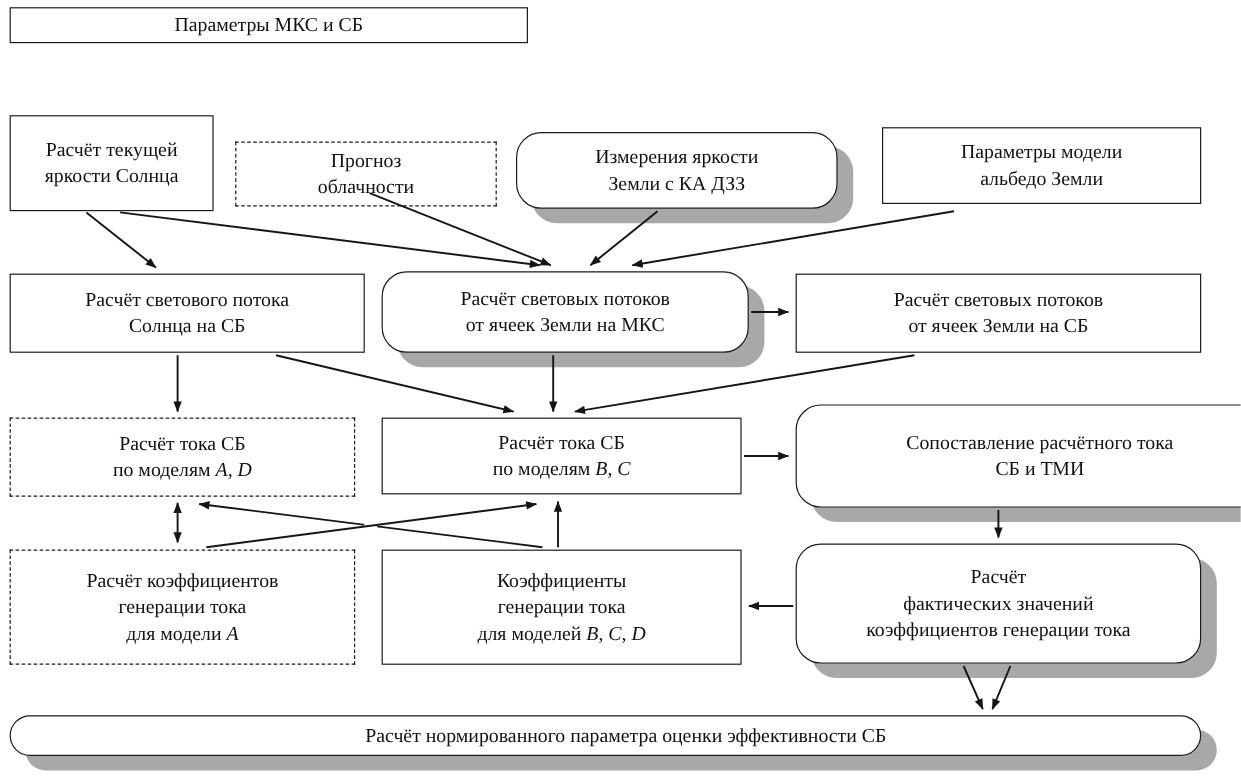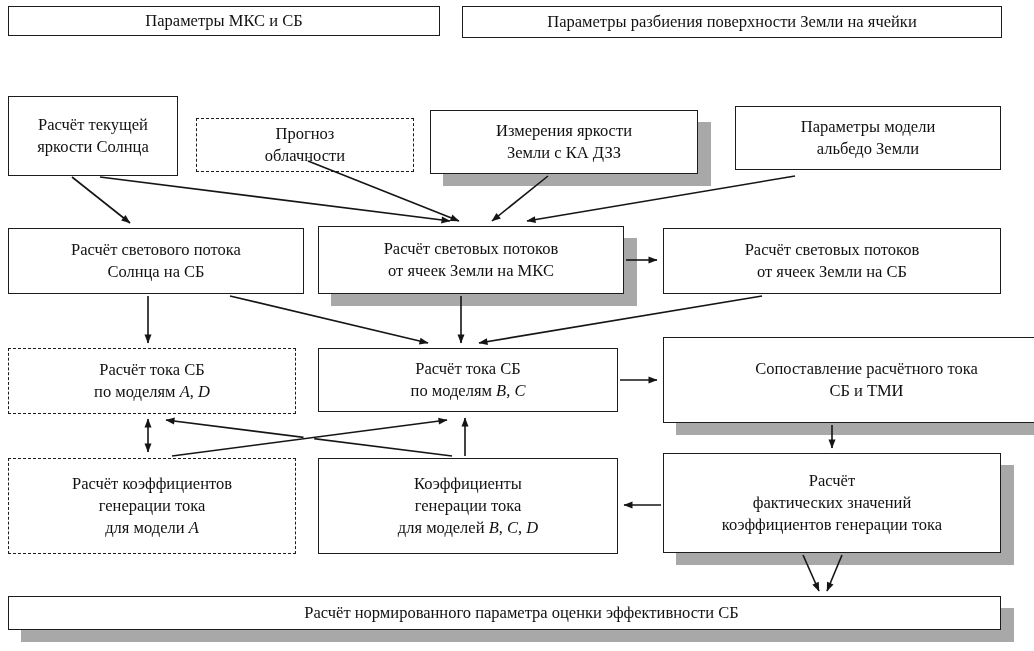--- a/index.html
+++ b/index.html
@@ -11,34 +11,31 @@
   }
   .box{
     position:absolute;box-sizing:border-box;
     background:var(--box-bg,#ffffff);
     border:1.6px solid var(--box-border,#1c1c1c);
     display:flex;align-items:center;justify-content:center;
     text-align:center;padding:2px 6px;
   }
   .box .box-label{white-space:pre-line;font-size:16.5px;line-height:1.32;}
   .dashed{border-style:dashed;}
-  .shadow{box-shadow:13px 12px 0 var(--shadow,#a8a8a8);}
+  .shadow{box-shadow:13px 12px 0 var(--shadow,#a8a8a8);border-radius:21px;}
   #arrows{position:absolute;left:0;top:0;pointer-events:none;z-index:5;}
   .box{z-index:2;}
 </style>
 </head>
 <body>
 
 <div id="stage">
 
   <div class="box" style="left:8px;top:6px;width:432px;height:30px;justify-content:center;">
     <span class="box-label">Параметры МКС и СБ</span>
-  </div>
-  <div class="box" style="left:462px;top:6px;width:540px;height:32px;">
-    <span class="box-label">Параметры разбиения поверхности Земли на ячейки</span>
   </div>
 
   <div class="box" style="left:8px;top:96px;width:170px;height:80px;">
     <span class="box-label">Расчёт текущей
 яркости Солнца</span>
   </div>
   <div class="box dashed" style="left:196px;top:106px;width:218px;height:54px;margin-top:12px;">
     <span class="box-label">Прогноз
 облачности</span>
   </div>

